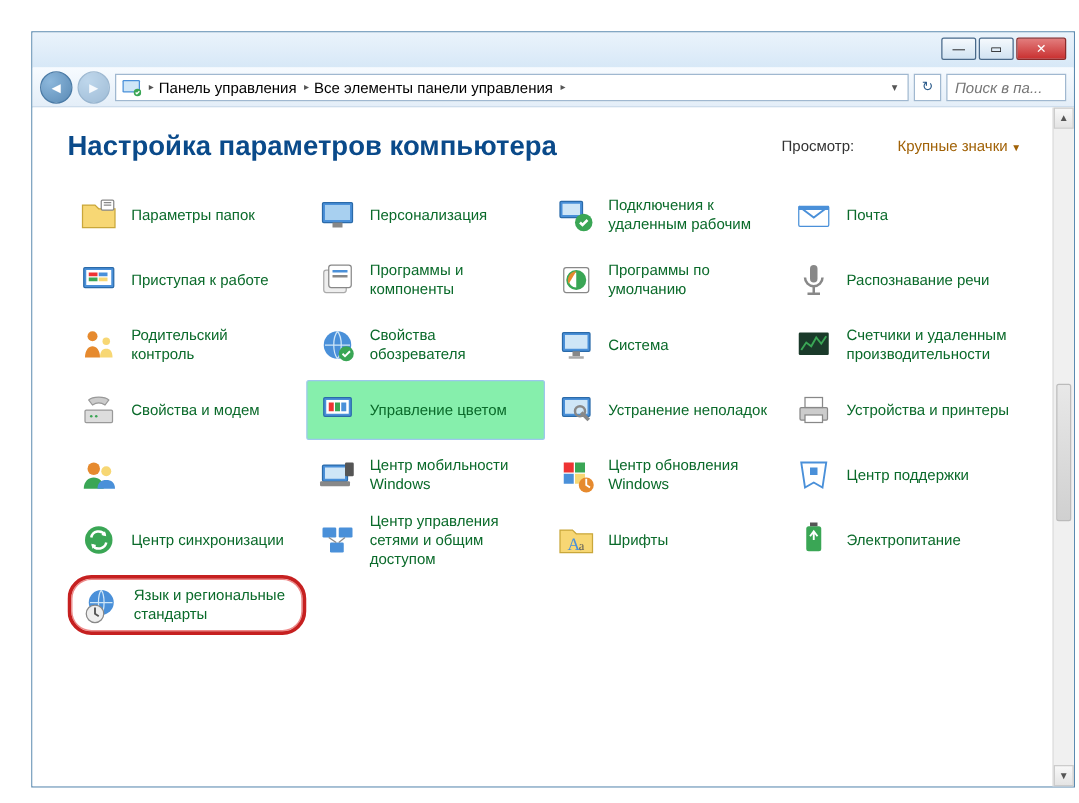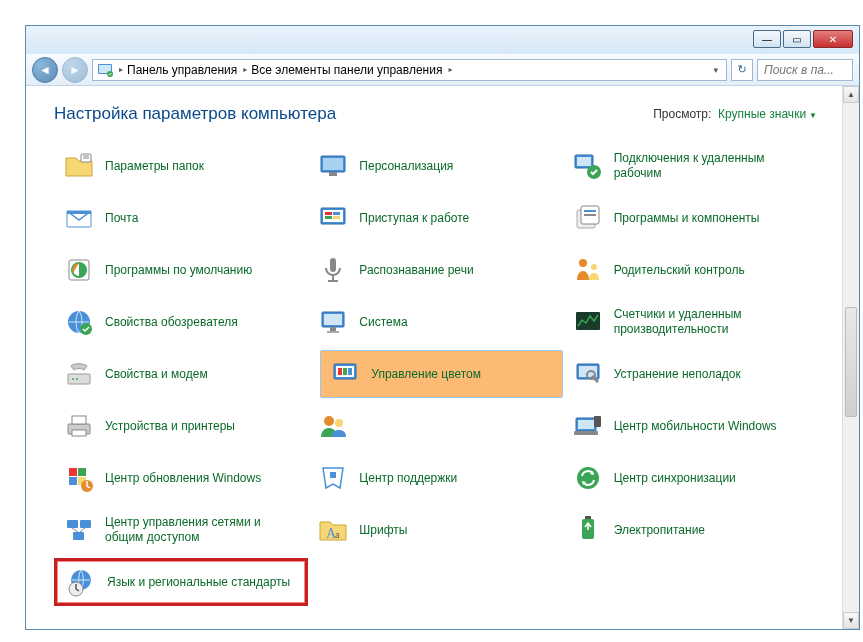--- a/index.html
+++ b/index.html
@@ -13,28 +13,28 @@
 .navbtn.fwd { opacity: 0.5; }
 .addrbar { flex: 1; height: 22px; border: 1px solid #a0b8d0; background: #fff; display: flex; align-items: center; padding: 0 4px; gap: 6px; }
 .crumb { color: #000; cursor: pointer; display: flex; align-items: center; gap: 4px; }
 .crumb .arr { font-size: 8px; color: #555; }
 .addr-drop { margin-left: auto; color: #555; font-size: 9px; cursor: pointer; padding: 0 4px; }
 .refresh { width: 22px; height: 22px; border: 1px solid #a0b8d0; background: #fff; display: flex; align-items: center; justify-content: center; cursor: pointer; color: #2a5a8a; font-size: 11px; }
 .searchbox { width: 96px; height: 22px; border: 1px solid #a0b8d0; background: #fff; padding: 0 6px; display: flex; align-items: center; }
 .searchbox input { border: none; outline: none; width: 100%; font-style: italic; color: #888; font-size: 12px; font-family: inherit; }
 .content { position: relative; height: calc(100% - 60px); background: #fff; padding: 18px 28px 10px 28px; display: flex; flex-direction: column; }
 .hdr { display: flex; justify-content: space-between; align-items: center; margin-bottom: 18px; padding-right: 14px; }
-.hdr h1 { color: #0a4a8a; font-weight: normal; font-size: 17px; }
+.hdr h1 { color: #0a4a8a; font-weight: bold; font-size: 22px; }
 .view { font-size: 12px; color: #333; }
-.view a { color: #15803d; text-decoration: none; cursor: pointer; }
+.view a { color: #a16207; text-decoration: none; cursor: pointer; margin-left: 28px; }
 .view .dd { font-size: 8px; margin-left: 3px; }
-.grid { flex: 1; display: grid; grid-template-columns: repeat(3, 1fr); grid-auto-rows: 48px; gap: 4px 0; overflow-y: auto; padding-right: 14px; }
+.grid { flex: 1; display: grid; grid-template-columns: repeat(4, 1fr); grid-auto-rows: 48px; gap: 4px 0; overflow-y: auto; padding-right: 14px; }
 .item { display: flex; align-items: center; gap: 10px; padding: 4px 8px; border: 1px solid transparent; border-radius: 2px; cursor: pointer; }
-.item.sel { background: #fdba74; border-color: #9cc8ec; margin-left: 12px; }
-.item.hl { border: 3px solid #c62020; border-radius: 0; box-shadow: 0 0 0 1px #e88 inset; }
+.item.sel { background: #86efac; border-color: #9cc8ec; }
+.item.hl { border: 3px solid #c62020; border-radius: 19px; box-shadow: 0 0 0 1px #e88 inset; }
 .icn { width: 32px; height: 32px; flex-shrink: 0; display: flex; align-items: center; justify-content: center; }
 .icn svg { width: 32px; height: 32px; }
 .lbl { color: #0a6a2a; font-size: 12px; line-height: 1.25; }
 .scrollbar { position: absolute; right: 0; top: 0; bottom: 0; width: 17px; background: #f0f0f0; border-left: 1px solid #ddd; }
 .sb-btn { height: 17px; background: linear-gradient(#f8f8f8,#e4e4e4); border: 1px solid #ccc; display: flex; align-items: center; justify-content: center; font-size: 8px; color: #555; cursor: pointer; }
 .sb-track { position: absolute; top: 17px; bottom: 17px; left: 0; right: 0; }
 .sb-thumb { position: absolute; left: 2px; right: 2px; top: 40%; height: 110px; background: linear-gradient(#e8e8e8,#d0d0d0); border: 1px solid #bbb; border-radius: 2px; cursor: pointer; }
 .sb-bot { position: absolute; bottom: 0; left:0; right:0; }
 .cp-ico { width:16px; height:16px; }
 </style>

